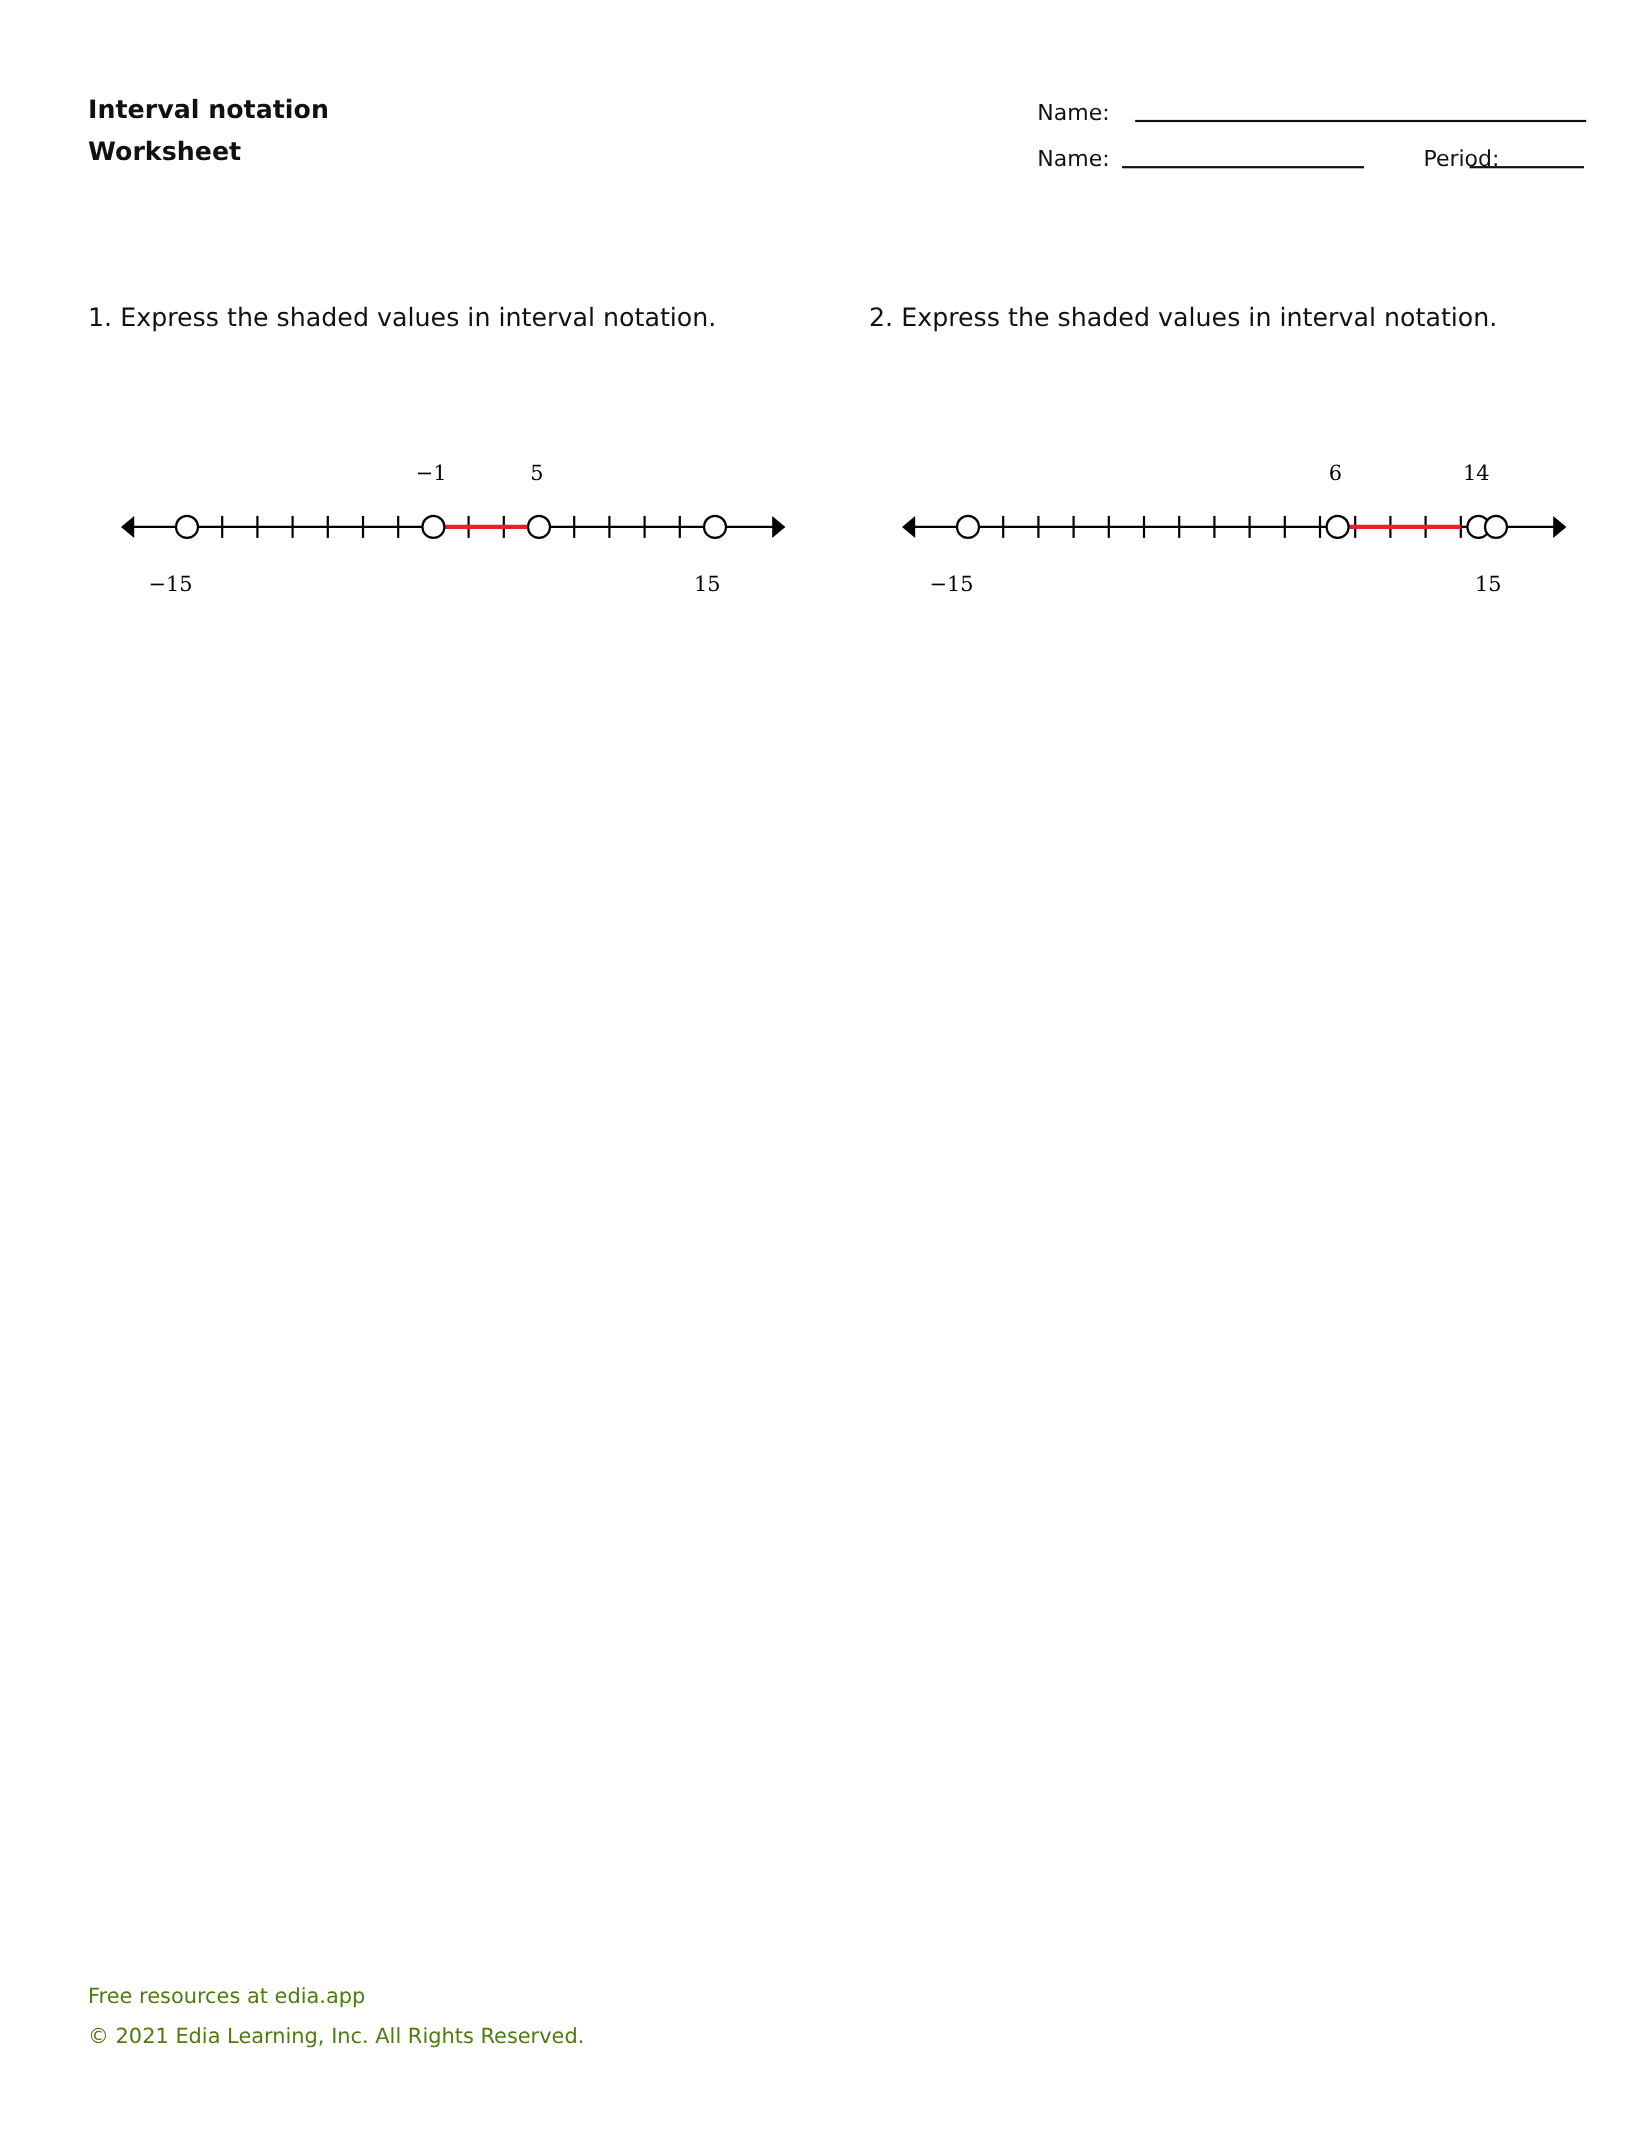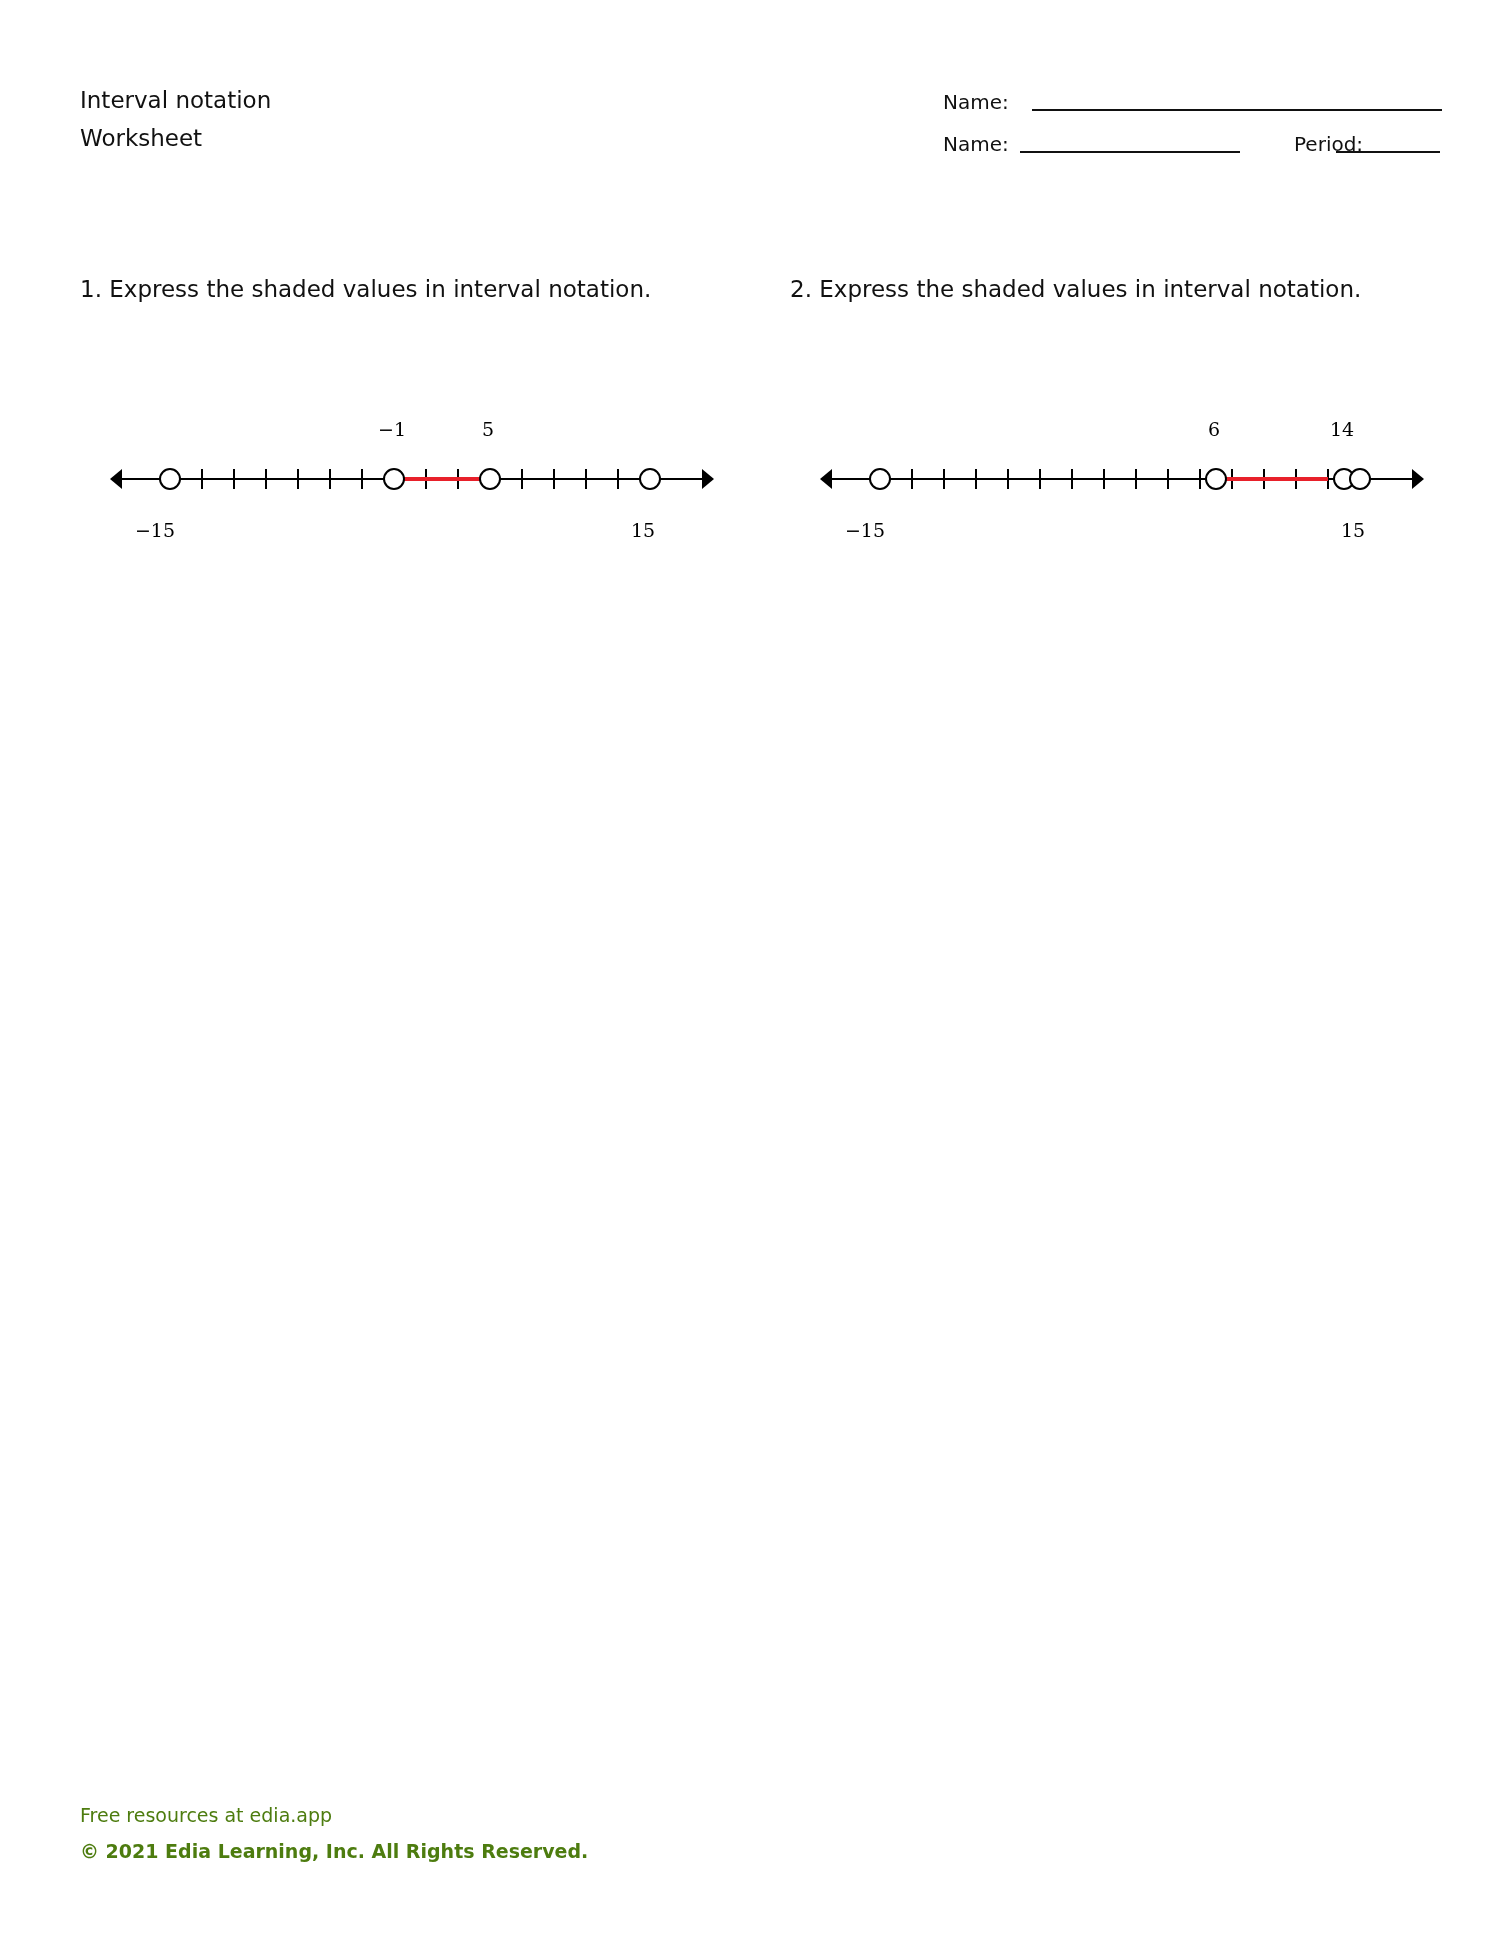--- a/index.html
+++ b/index.html
@@ -1,38 +1,38 @@
 <!DOCTYPE html>
 <html><head>
 <meta charset="utf-8">
 <style>
   html, body { margin: 0; padding: 0; }
   body {
     width: 1500px; height: 1944px; position: relative; background: #ffffff;
     font-family: "DejaVu Sans", sans-serif; color: #111111; overflow: hidden;
   }
   .title {
-    position: absolute; left: 80px; font-weight: normal; font-size: 23px;
+    position: absolute; left: 80px; font-weight: bold; font-size: 23px;
     line-height: 40px; color: #111;
   }
   .title.t1 { top: 80px; }
   .title.t2 { top: 118px; }
   .field-label { position: absolute; font-size: 20px; color: #111; line-height: 24px; }
   .field-line { position: absolute; height: 0; border-top: 2px solid #111; }
   .question {
     position: absolute; top: 274px; font-size: 23px; line-height: 30px; color: #111;
     white-space: nowrap;
   }
   .numline { position: absolute; top: 400px; width: 640px; height: 150px; }
   .numline svg { display: block; }
   .footer {
     position: absolute; left: 80px; font-size: 19px; color: #4d7c0f; line-height: 30px;
   }
   .footer.f1 { top: 1800px; }
-  .footer.f2 { top: 1836px; font-weight: bold; }
+  .footer.f2 { top: 1836px; }
 </style>
 </head>
 <body>
 
 <div class="title t1">Interval notation</div>
 <div class="title t2">Worksheet</div>
 
 <div class="field-label" style="left:943px; top:90px;">Name:</div>
 <div class="field-line" style="left:1032px; top:109px; width:410px;"></div>
 <div class="field-label" style="left:943px; top:132px;">Name:</div>

